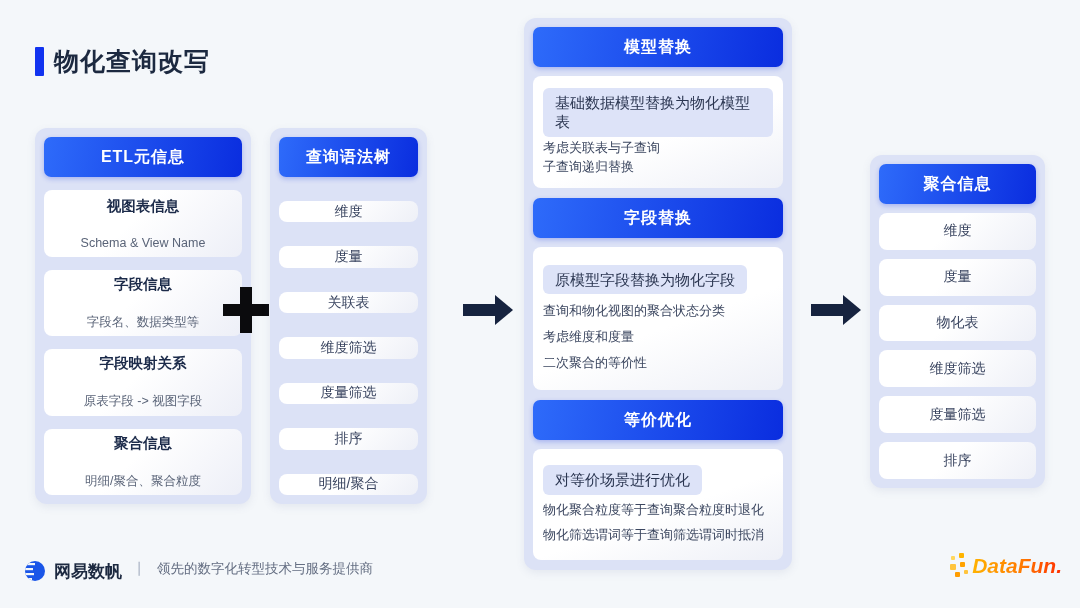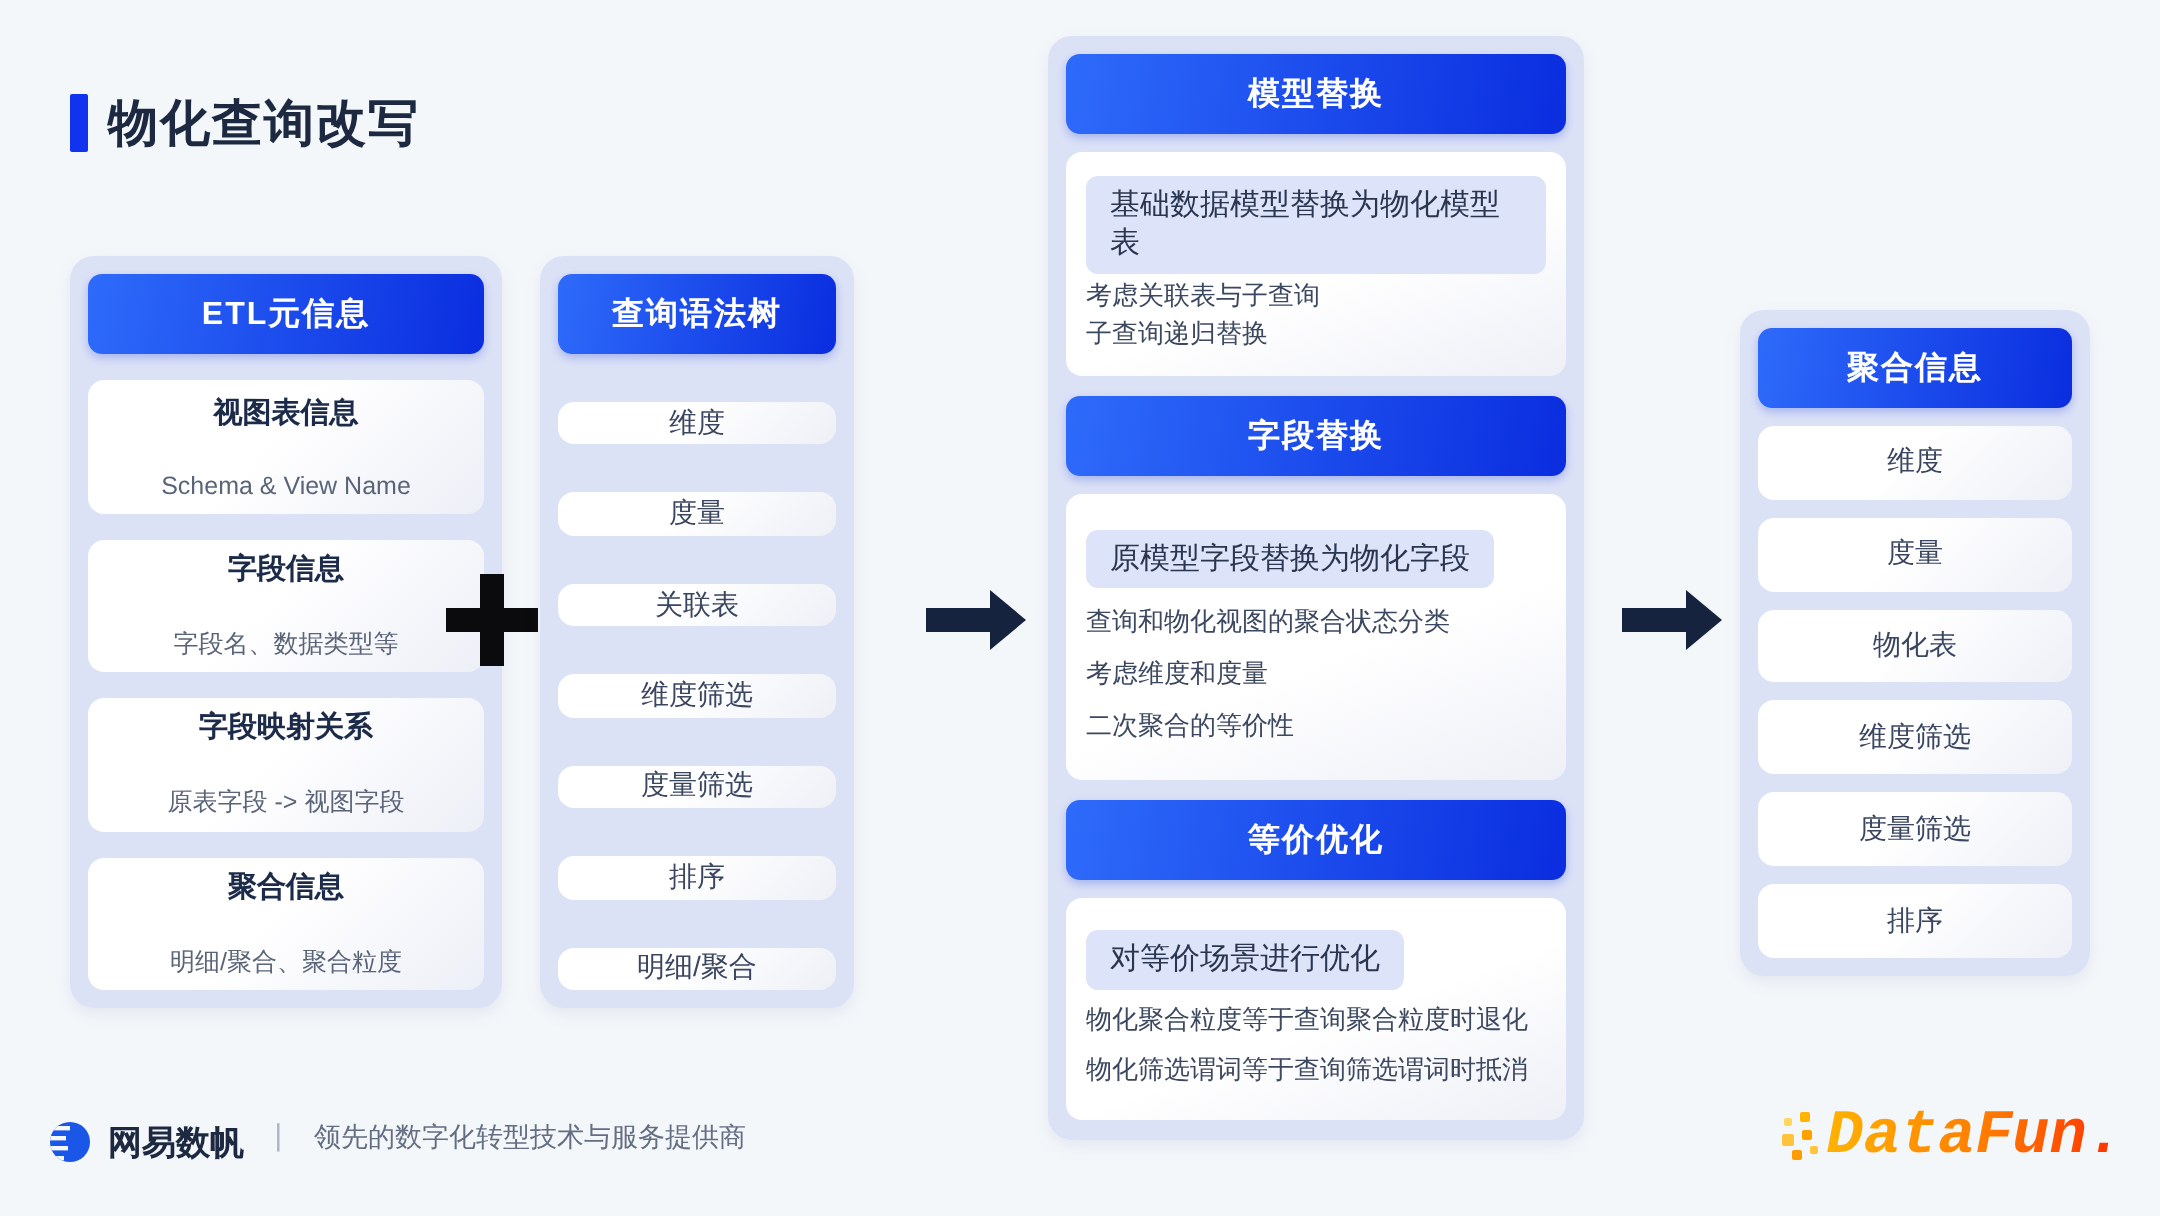--- a/index.html
+++ b/index.html
@@ -92,25 +92,24 @@
   .datafun { position:absolute; right:18px; top:551px; display:flex; align-items:center; }
   .df-pixels { position:relative; width:22px; height:30px; flex:none; }
   .df-pixels i { position:absolute; border-radius:1px; }
   .df-pixels .p1 { left:1px;  top:5px;  width:4px; height:4px; background:#ffd75e; }
   .df-pixels .p2 { left:9px;  top:2px;  width:5px; height:5px; background:#ffb400; }
   .df-pixels .p3 { left:0px;  top:13px; width:6px; height:6px; background:#ffc43c; }
   .df-pixels .p4 { left:10px; top:11px; width:5px; height:5px; background:#ffa200; }
   .df-pixels .p5 { left:5px;  top:21px; width:5px; height:5px; background:#ff9d00; }
   .df-pixels .p6 { left:14px; top:19px; width:4px; height:4px; background:#ffc43c; }
   .df-text {
-    font-size:31px; font-weight:bold; font-style:italic;
+    font-size:21px; font-weight:bold; font-style:italic;
     background:linear-gradient(90deg,#ffb301 0%,#ff7a00 55%,#ff2d00 100%);
     -webkit-background-clip:text; background-clip:text; color:transparent;
     letter-spacing:0px;
-    font-family:Liberation Mono, monospace;
   }
 </style>
 </head>
 <body>
 
 <div class="title-wrap">
   <div class="title-bar"></div>
   <div class="title-text">物化查询改写</div>
 </div>
 

